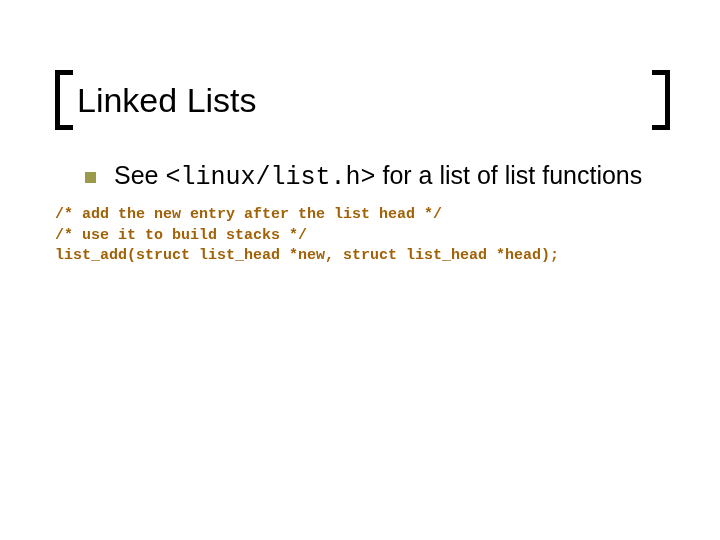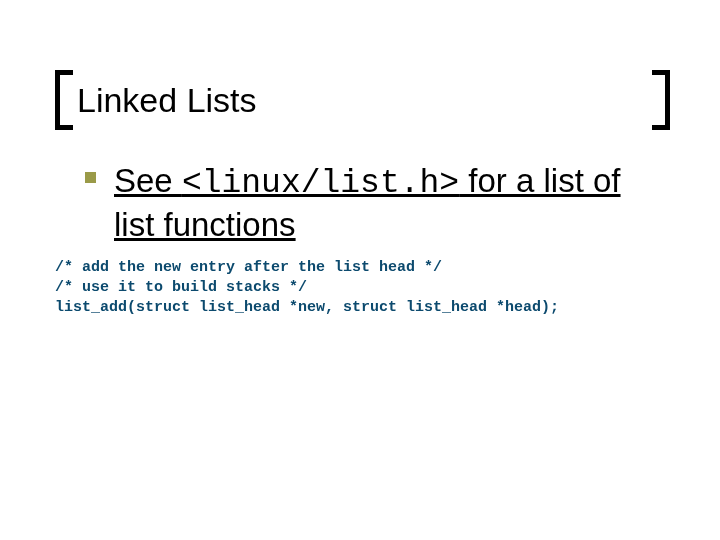--- a/index.html
+++ b/index.html
@@ -61,34 +61,33 @@
   }
   .bullet-marker {
     width: 11px;
     height: 11px;
     background: #9a9a48;
     margin-top: 12px;
     margin-right: 18px;
     flex: 0 0 auto;
   }
   .bullet-text {
-    font-size: 33px;
+    font-size: 25px;
     line-height: 1.25;
-    text-decoration: underline;
   }
   .mono {
     font-family: "Courier New", Courier, monospace;
   }
   .code-block {
     font-family: "Courier New", Courier, monospace;
     font-weight: bold;
     font-size: 15px;
     line-height: 1.35;
     white-space: pre;
-    color: #0c4a6e;
+    color: #a16207;
     margin: 4px 0 18px 0;
   }
 </style>
 </head>
 <body>
 
 <div class="slide">
 
   <div class="title-wrap">
     <div class="bracket left">

